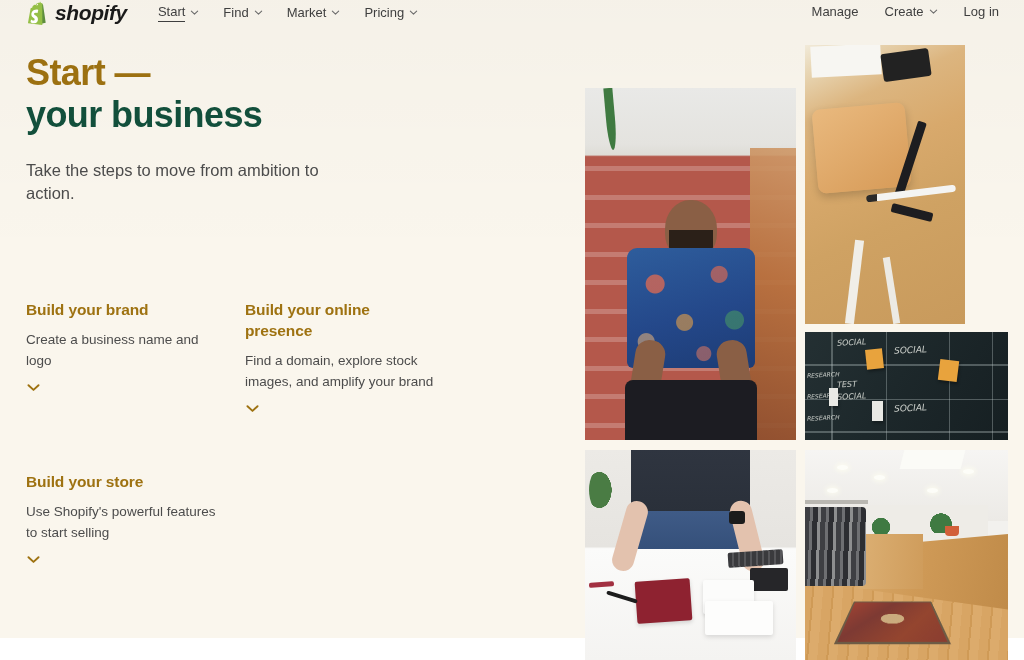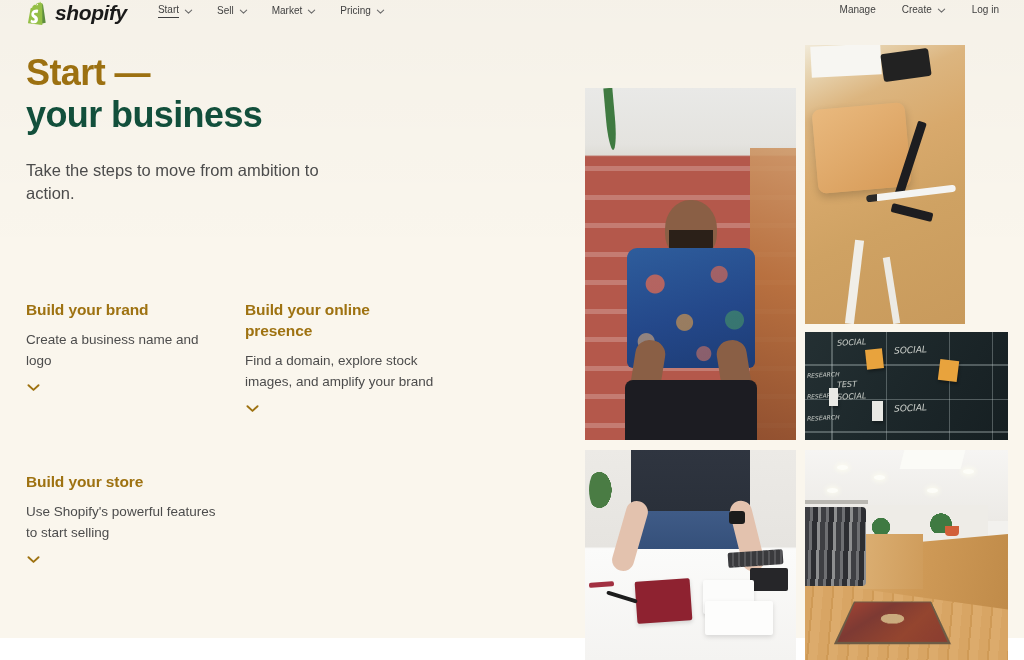--- a/index.html
+++ b/index.html
@@ -72,21 +72,21 @@
     display: flex;
     align-items: center;
     gap: 24px;
     margin-left: auto;
   }
 
   .nav-item {
     display: flex;
     align-items: center;
     gap: 5px;
-    font-size: 10px;
+    font-size: 13px;
     color: #3f3f3f;
     cursor: pointer;
     white-space: nowrap;
     padding: 4px 1px;
   }
   .nav-item .lbl { line-height: 1.2; }
   .nav-item.active .lbl {
     border-bottom: 1.3px solid #3f3f3f;
     padding-bottom: 1px;
   }
@@ -443,21 +443,21 @@
       <div class="nav-item active">
         <span class="lbl">Start</span>
         <span class="chev">
           <svg viewBox="0 0 10 10">
               <path d="M1.5 3.4 L5 6.8 L8.5 3.4" fill="none" stroke="#6b6b6b" stroke-width="1.2" stroke-linecap="round" stroke-linejoin="round"></path>
             </svg>
         </span>
       </div>
 
       <div class="nav-item">
-        <span class="lbl">Sell</span>
+        <span class="lbl">Find</span>
         <span class="chev">
           <svg viewBox="0 0 10 10">
               <path d="M1.5 3.4 L5 6.8 L8.5 3.4" fill="none" stroke="#6b6b6b" stroke-width="1.2" stroke-linecap="round" stroke-linejoin="round"></path>
             </svg>
         </span>
       </div>
 
       <div class="nav-item">
         <span class="lbl">Market</span>
         <span class="chev">

